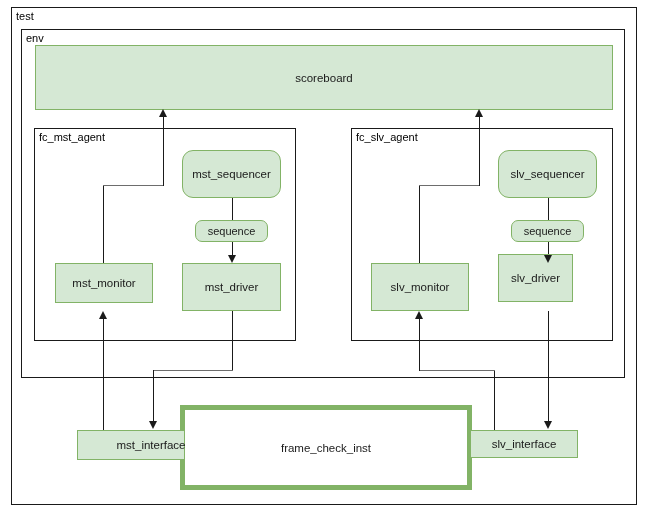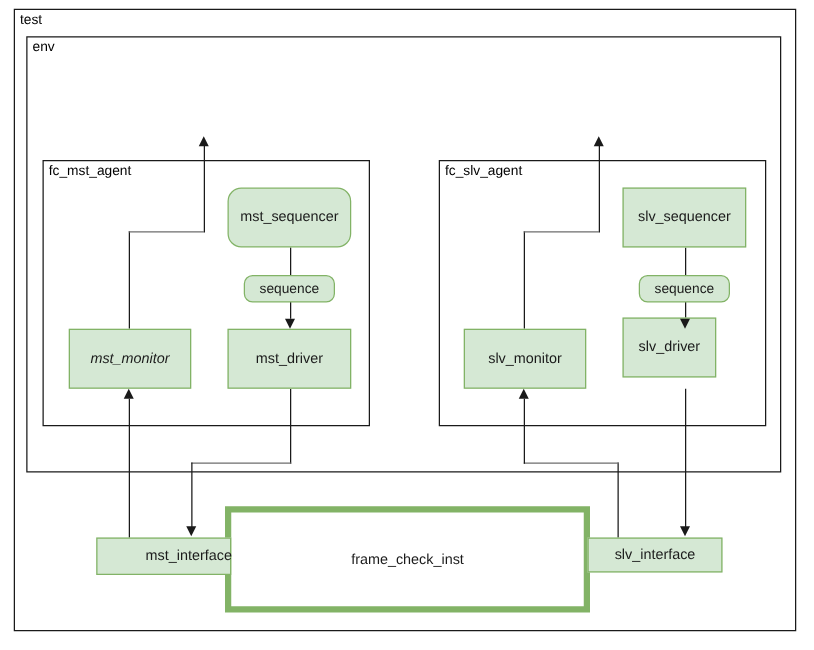--- a/index.html
+++ b/index.html
@@ -140,38 +140,41 @@
   <div class="arrow down" style="left:543.5px; top:421px;"></div>
 
   <div class="line-v" style="left:103px; top:319px; height:120px;"></div>
   <div class="arrow up" style="left:98.5px; top:311px;"></div>
 
   <div class="line-v" style="left:494px; top:370px; height:69px;"></div>
   <div class="line-h gray" style="left:419px; top:370px; width:76px;"></div>
   <div class="line-v" style="left:419px; top:319px; height:52px;"></div>
   <div class="arrow up" style="left:414.5px; top:311px;"></div>
 
+  <div class="comp-box" style="left:35px; top:45px; width:578px; height:65px;">
+    <span>scoreboard</span>
+  </div>
 
   <div class="comp-box" style="left:182px; top:150px; width:99px; height:48px;border-radius:11px;">
     <span>mst_sequencer</span>
   </div>
 
   <div class="comp-box rounded" style="left:195px; top:220px; width:73px; height:22px;">
     <span>sequence</span>
   </div>
 
-  <div class="comp-box" style="left:55px; top:263px; width:98px; height:48px;font-style:italic;">
+  <div class="comp-box" style="left:55px; top:263px; width:98px; height:40px;">
     <span>mst_monitor</span>
   </div>
 
   <div class="comp-box" style="left:182px; top:263px; width:99px; height:48px;">
     <span>mst_driver</span>
   </div>
 
-  <div class="comp-box" style="left:498px; top:150px; width:99px; height:48px;">
+  <div class="comp-box" style="left:498px; top:150px; width:99px; height:48px;border-radius:11px;">
     <span>slv_sequencer</span>
   </div>
 
   <div class="comp-box rounded" style="left:511px; top:220px; width:73px; height:22px;">
     <span>sequence</span>
   </div>
 
   <div class="comp-box" style="left:371px; top:263px; width:98px; height:48px;">
     <span>slv_monitor</span>
   </div>

